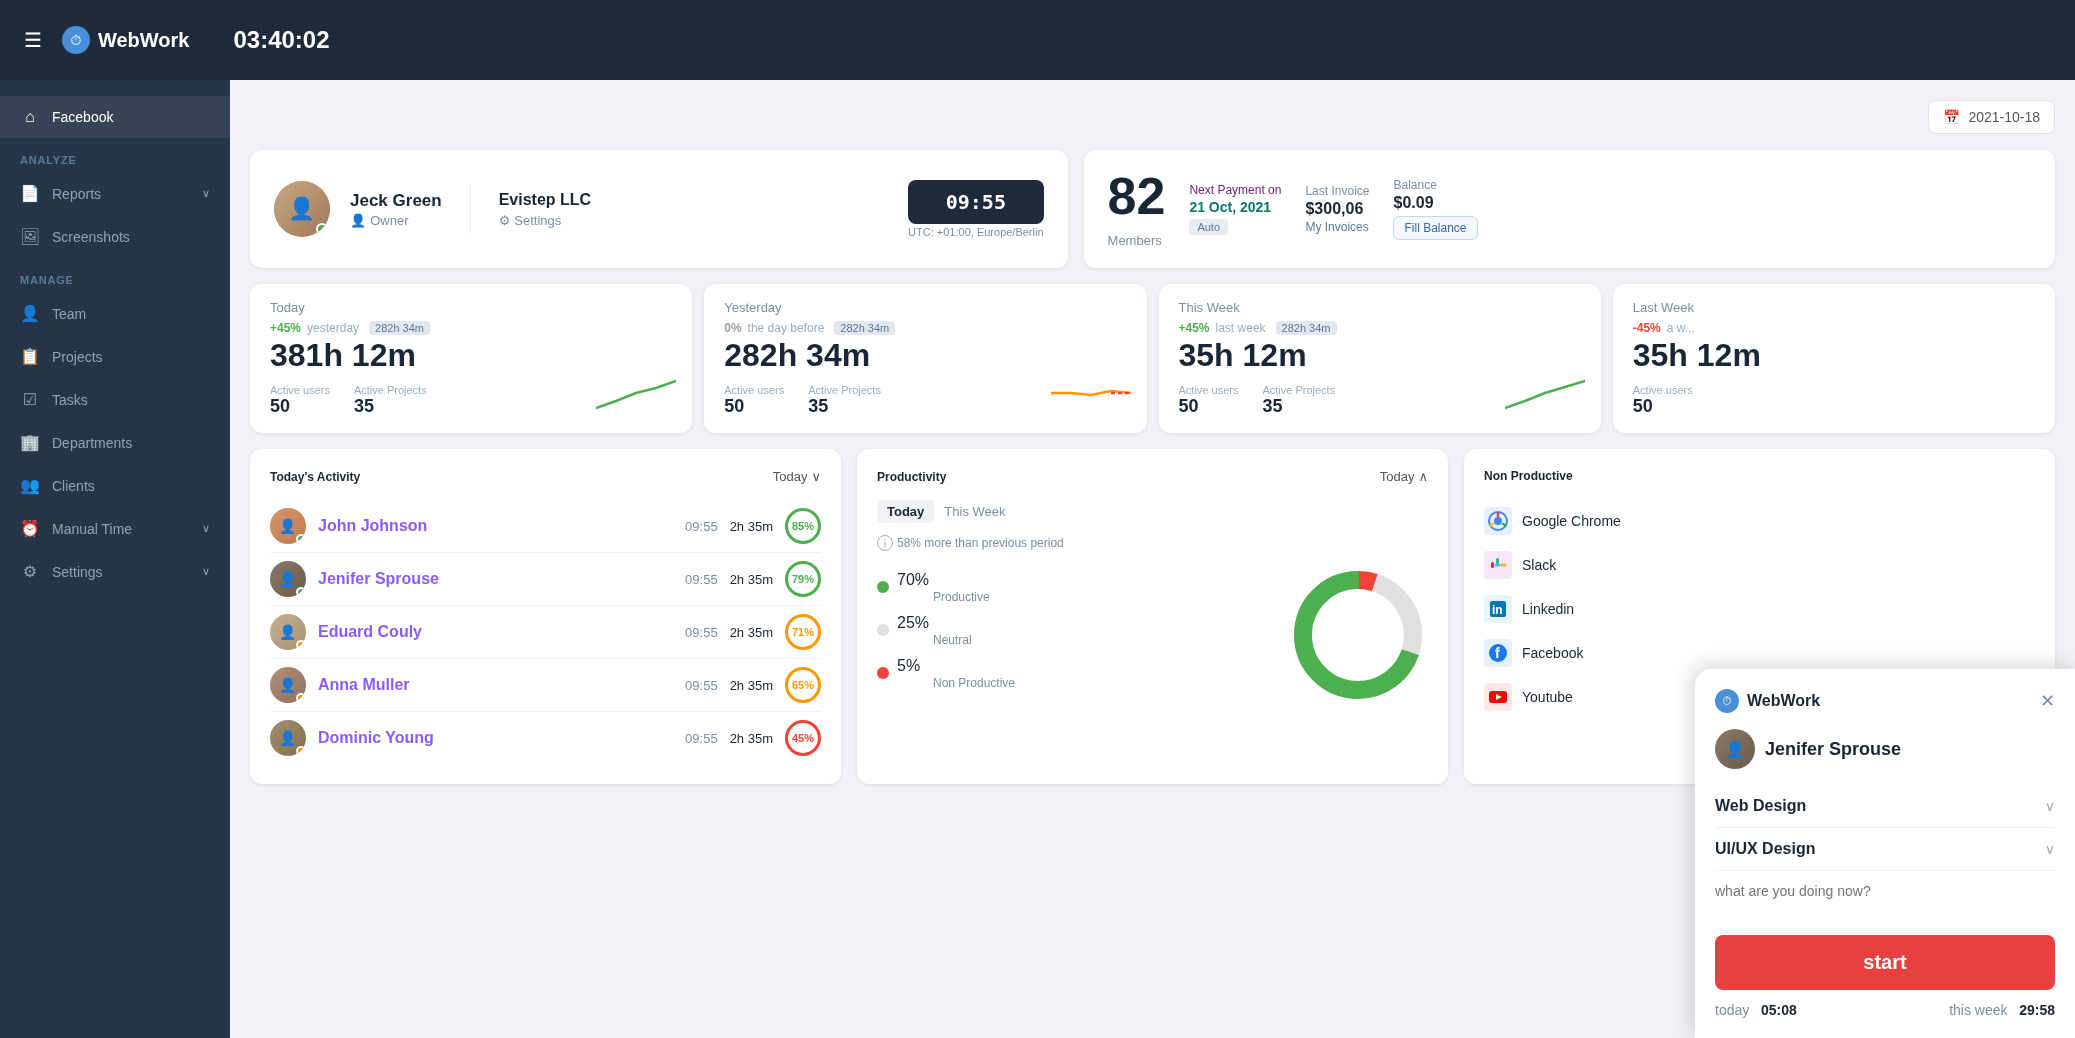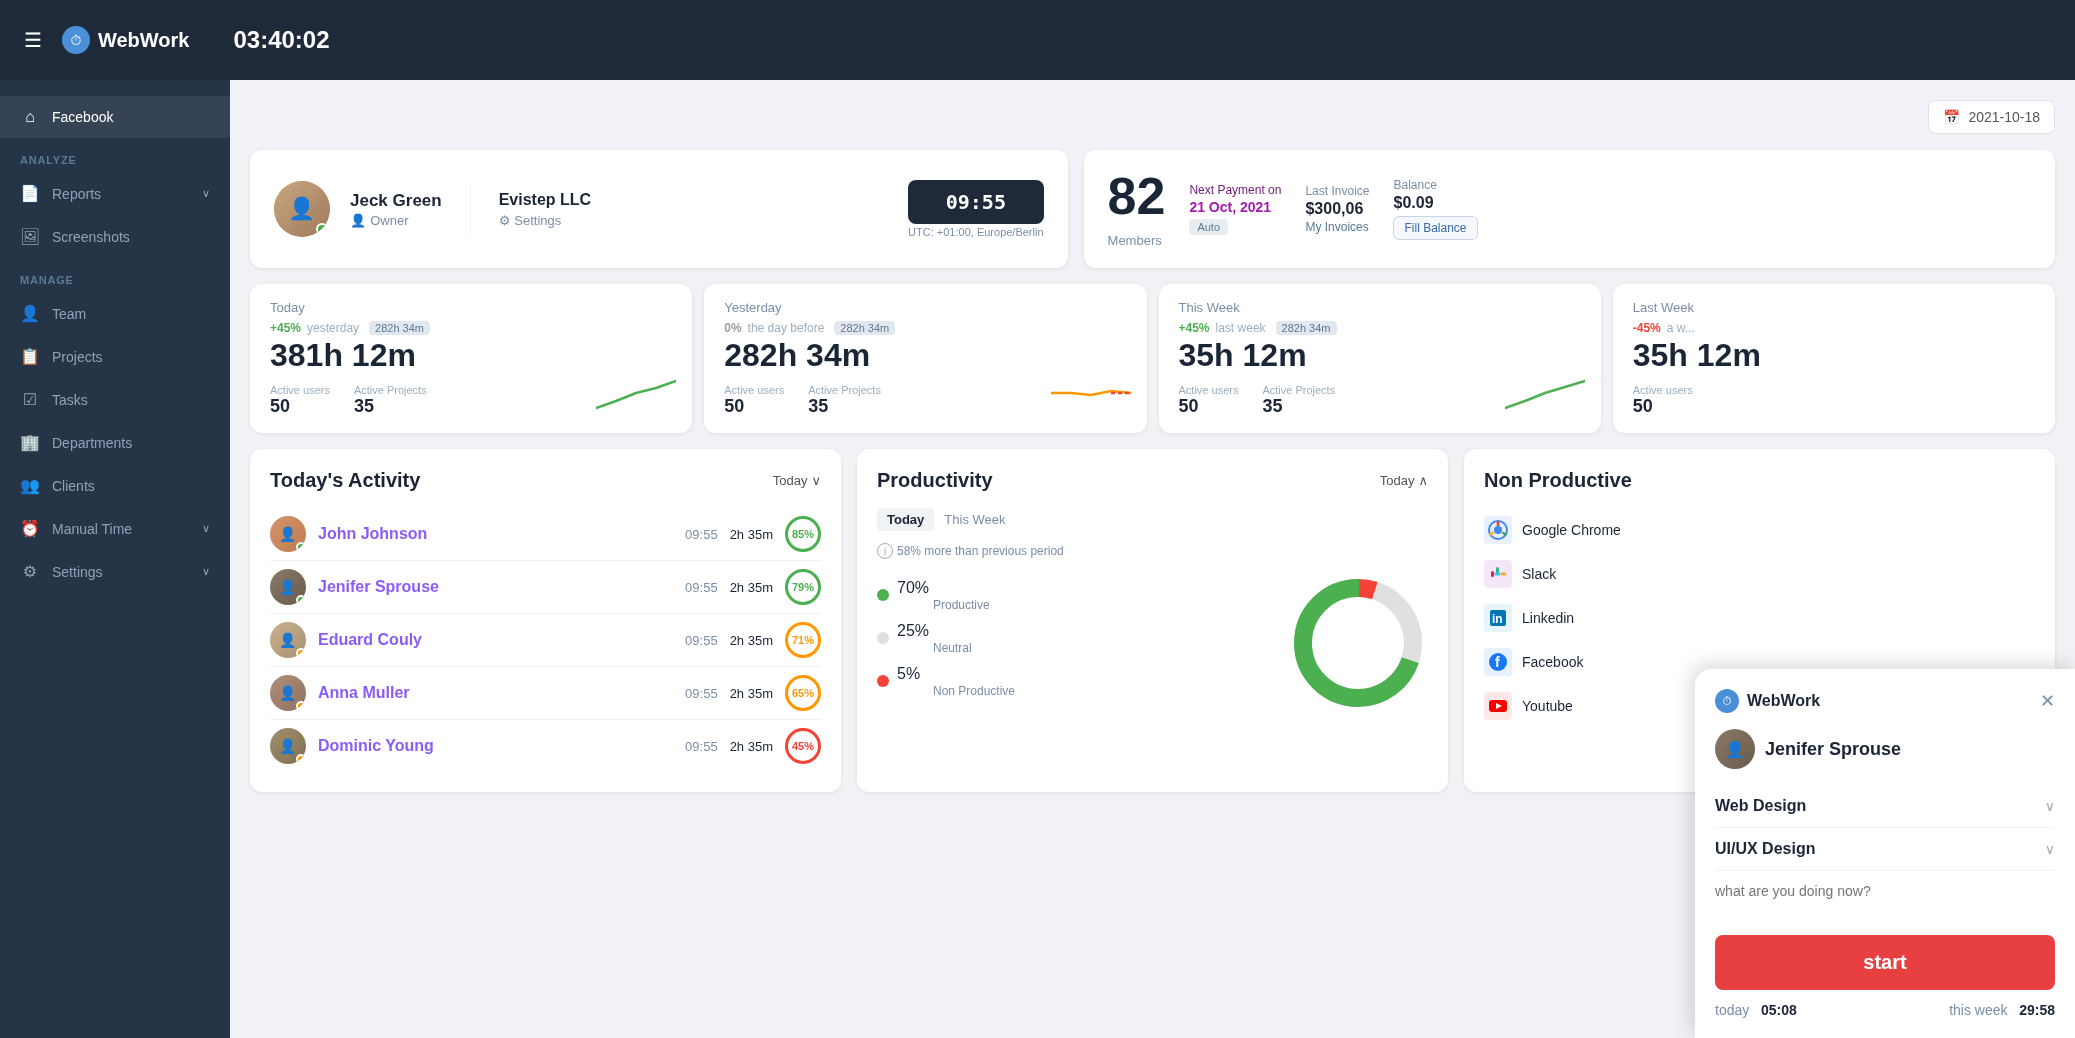--- a/index.html
+++ b/index.html
@@ -46,21 +46,21 @@
     .clock-badge { margin-left: auto; background: #1e2a3a; color: white; border-radius: 8px; padding: 10px 18px; font-size: 20px; font-weight: 700; font-family: monospace; }
     .clock-timezone { color: #7a8fa6; font-size: 11px; margin-top: 2px; text-align: center; }
 
     
     .stats-card { background: white; border-radius: 12px; padding: 20px 24px; display: flex; align-items: center; gap: 24px; flex: 1.2; box-shadow: 0 1px 4px rgba(0,0,0,0.08); }
     .stats-members { }
     .stats-members .num { font-size: 52px; font-weight: 800; color: #1a2535; line-height: 1; }
     .stats-members .label { color: #7a8fa6; font-size: 13px; margin-top: 11px; }
     .stats-payment { }
     .stats-payment .title { font-size: 12px; color: #701a75; text-align: right; }
-    .stats-payment .value { font-size: 14px; font-weight: 600; color: #a21caf; margin-top: 2px; }
+    .stats-payment .value { font-size: 14px; font-weight: 600; color: #0f766e; margin-top: 2px; }
     .stats-payment .auto-badge { background: #e8edf2; border-radius: 4px; padding: 2px 8px; font-size: 11px; color: #5a7a96; margin-top: 4px; display: inline-block; }
     .stats-invoice .title { font-size: 12px; color: #7a8fa6; }
     .stats-invoice .value { font-size: 16px; font-weight: 700; color: #1a2535; margin-top: 2px; }
     .stats-invoice .link { color: #5a7a96; font-size: 12px; margin-top: 2px; }
     .stats-balance .title { font-size: 12px; color: #7a8fa6; }
     .stats-balance .value { font-size: 16px; font-weight: 700; color: #1a2535; margin-top: 2px; }
     .fill-balance-btn { background: #f5f8fc; border: 1px solid #c5d5e8; border-radius: 6px; padding: 4px 10px; font-size: 12px; color: #3a6aa8; cursor: pointer; margin-top: 4px; }
 
     
     .time-cards { display: flex; gap: 12px; margin-bottom: 16px; }
@@ -77,21 +77,21 @@
     .time-card .sub-stat .val { font-size: 18px; font-weight: 700; color: #1a2535; }
     .time-card .mini-chart { position: absolute; right: 16px; bottom: 20px; }
 
     
     .bottom-row { display: flex; gap: 16px; }
     .activity-card { background: white; border-radius: 12px; padding: 20px; flex: 1; box-shadow: 0 1px 4px rgba(0,0,0,0.08); }
     .productivity-card { background: white; border-radius: 12px; padding: 20px; flex: 1; box-shadow: 0 1px 4px rgba(0,0,0,0.08); }
     .non-productive-card { background: white; border-radius: 12px; padding: 20px; flex: 1; box-shadow: 0 1px 4px rgba(0,0,0,0.08); }
 
     .card-header { display: flex; align-items: center; justify-content: space-between; margin-bottom: 16px; }
-    .card-title { font-size: 20px; font-weight: 700; color: #1a2535; }
+    .card-title { font-size: 12px; font-weight: 700; color: #1a2535; }
     .period-select { display: flex; align-items: center; gap: 4px; font-size: 13px; color: #555; cursor: pointer; }
 
     
     .activity-item { display: flex; align-items: center; gap: 12px; padding: 8px 0; border-bottom: 1px solid #f0f2f5; }
     .activity-item:last-child { border-bottom: none; }
     .activity-avatar { width: 36px; height: 36px; border-radius: 50%; background: #c8a882; overflow: hidden; flex-shrink: 0; position: relative; }
     .activity-avatar-dot { position: absolute; bottom: 0; right: 0; width: 10px; height: 10px; background: #4caf50; border-radius: 50%; border: 2px solid white; }
     .activity-avatar-dot.orange { background: #ff9800; }
     .activity-name { flex: 1; font-size: 16px; font-weight: 700; color: #8b5cf6; }
     .activity-time { font-size: 13px; color: #7a8fa6; }

